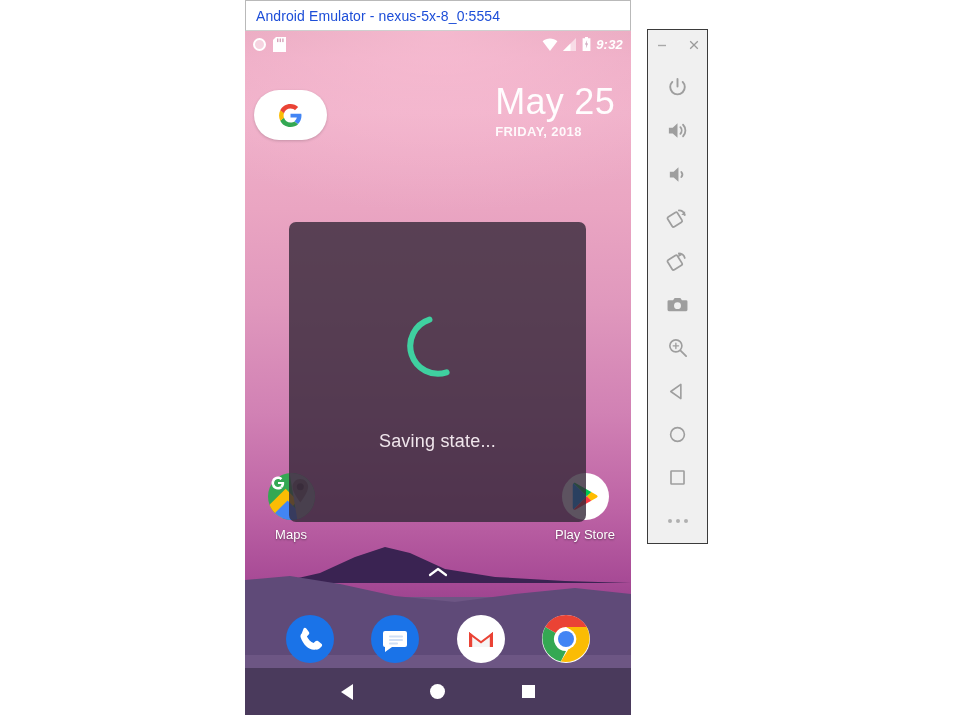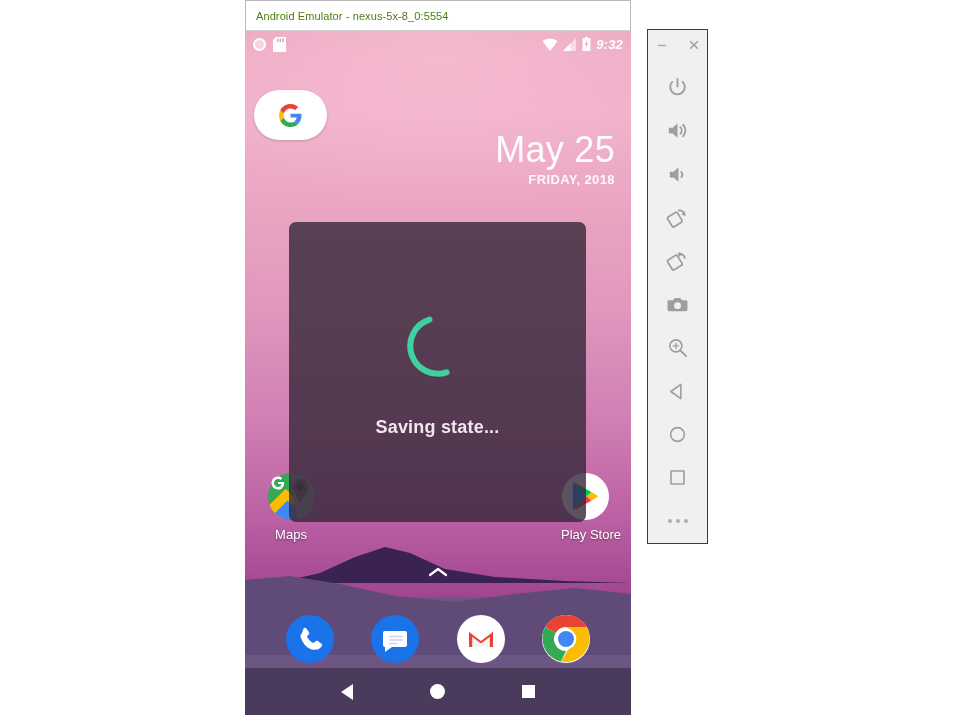--- a/index.html
+++ b/index.html
@@ -19,21 +19,21 @@
   .emu-titlebar {
     position: absolute; left: 0; top: 0;
     width: 386px; height: 31px;
     background: #ffffff;
     border: 1px solid #b9b9b9;
     border-bottom: 1px solid #cfcfcf;
     box-sizing: border-box;
     display: flex; align-items: center;
   }
   .emu-title-text {
-    font-size: 11px; color: #4d7c0f;
+    font-size: 14px; color: #1d4ed8;
     padding-left: 10px; letter-spacing: 0.1px;
     white-space: nowrap;
   }
 
   
   .phone-screen {
     position: absolute; left: 0; top: 31px;
     width: 386px; height: 684px;
     overflow: hidden;
     background: linear-gradient(180deg,
@@ -88,21 +88,21 @@
   
   .search-pill {
     position: absolute; left: 9px; top: 59px;
     width: 73px; height: 50px;
     background: #fff; border-radius: 26px;
     box-shadow: 0 1px 3px rgba(0,0,0,0.18);
     display: flex; align-items: center; justify-content: center;
   }
   .date-block {
     position: absolute; right: 16px; top: 50px;
-    text-align: right; color: #ffffff; margin-top: 48px;
+    color: #ffffff;
   }
   .date-main {
     font-size: 36px; font-weight: 300; line-height: 42px;
     letter-spacing: 0.3px; color: rgba(255,255,255,0.97);
   }
   .date-sub {
     font-size: 13px; font-weight: bold; letter-spacing: 0.4px;
     color: rgba(255,255,255,0.92); margin-top: 1px;
   }
 
@@ -157,23 +157,23 @@
     width: 297px; height: 300px;
     background: rgba(52,40,56,0.80);
     border-radius: 7px;
     display: flex; flex-direction: column;
     align-items: center; justify-content: center;
   }
   .spinner {
     width: 66px; height: 66px; margin-bottom: 52px;
   }
   .dialog-text {
-    font-size: 18px; color: #f0e6ec; font-weight: 700;
+    font-size: 18px; color: #f0e6ec; font-weight: 400;
     letter-spacing: 0.2px;
-    position: absolute; top: 195px; width: 100%; text-align: center;
+    position: absolute; top: 209px; width: 100%; text-align: center;
   }
 
   
   .emu-toolbar {
     position: absolute; left: 647px; top: 29px;
     width: 61px; height: 515px;
     background: #f0f0f0;
     border: 1px solid #3b3b3b;
     box-sizing: border-box;
     display: flex; flex-direction: column; align-items: center;
@@ -280,21 +280,21 @@
               <path fill="#ffffff" d="M45.1,24.5c0-1.6-0.1-2.8-0.4-4.1H24v7.4h12.1c-0.2,2-1.6,5-4.5,7l6.9,5.4C42.7,36.2,45.1,30.8,45.1,24.5z"></path>
               <path fill="#ffffff" d="M24,46c5.9,0,10.9-1.9,14.5-5.3l-6.9-5.4c-1.8,1.3-4.3,2.2-7.6,2.2c-5.8,0-10.7-3.8-12.5-9.1l-7.1,5.5C7.5,41.1,15.1,46,24,46z"></path>
               <path fill="#ffffff" d="M11.5,28.4C11,27,10.7,25.6,10.7,24s0.3-3,0.8-4.4L4.4,14.1C2.9,17.1,2,20.4,2,24s0.9,6.9,2.4,9.9L11.5,28.4z"></path>
               <path fill="#ffffff" d="M24,10.5c4.1,0,6.9,1.8,8.5,3.3l6.2-6C34.9,4.3,29.9,2,24,2C15.1,2,7.5,6.9,4.4,14.1l7.1,5.5C13.3,14.3,18.2,10.5,24,10.5z"></path>
             </g>
           </svg>
         </div>
         <div class="app-label">Maps</div>
       </div>
 
-      <div class="app-cell cell-play" style="left:304px; top:442px;text-align:right;">
+      <div class="app-cell cell-play" style="left:304px; top:442px;">
         <div class="icon-wrap">
           <svg width="47" height="47" viewBox="0 0 48 48">
             <circle cx="24" cy="24" r="24" fill="#ffffff"></circle>
             <g transform="translate(11,10)">
               <path d="M0.8,0.4 C0.3,0.8 0,1.5 0,2.4 L0,25.2 C0,26.1 0.3,26.8 0.8,27.2 L14.3,13.9 L14.3,13.7 Z" fill="#00A0FF"></path>
               <path d="M18.8,18.4 L14.3,13.9 L14.3,13.7 L18.8,9.2 L18.9,9.3 L24.3,12.4 C25.8,13.3 25.8,14.4 24.3,15.2 Z" fill="#FFBC00"></path>
               <path d="M18.9,18.3 L14.3,13.8 L0.8,27.2 C1.3,27.7 2.1,27.8 3.1,27.2 Z" fill="#FF3A44"></path>
               <path d="M18.9,9.3 L3.1,0.4 C2.1,-0.2 1.3,-0.1 0.8,0.4 L14.3,13.8 Z" fill="#00C853"></path>
             </g>
           </svg>

